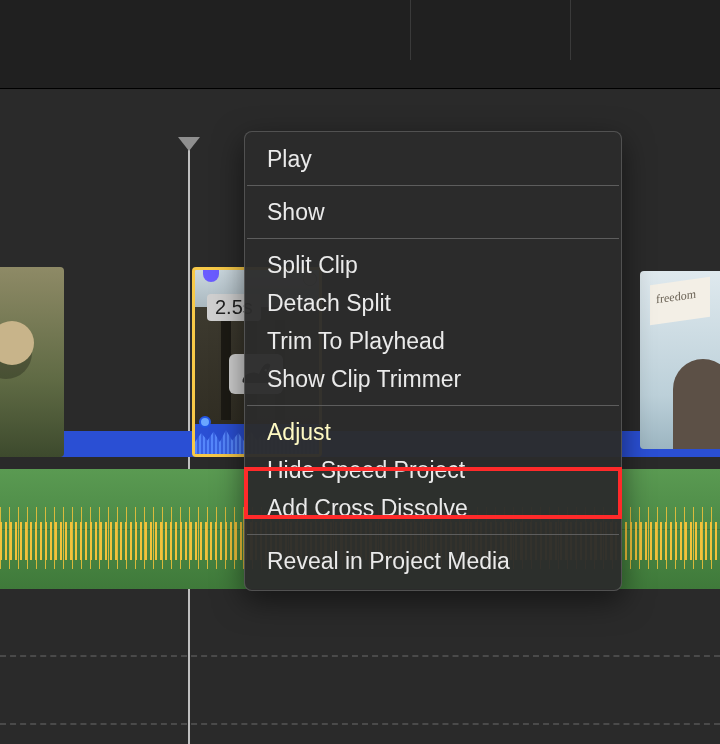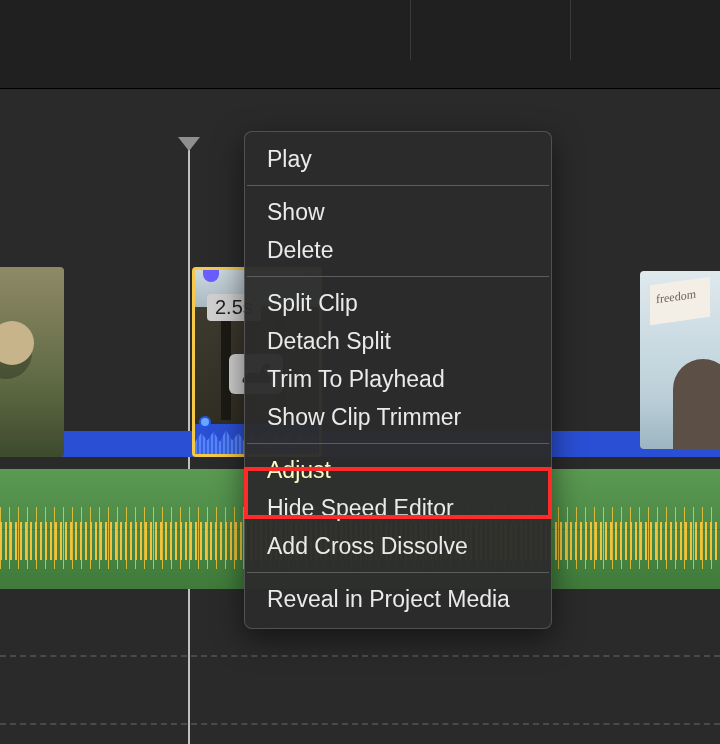--- a/index.html
+++ b/index.html
@@ -241,21 +241,21 @@
     border-top:2px dashed #4a4a4a;
     height:0;
   }
   .dashed-a{ top:566px; }
   .dashed-b{ top:634px; }
 
   
   .context-menu{
     position:absolute;
     left:244px; top:42px;
-    width:308px;
+    width:378px;
     background: rgba(44,44,44,.96);
     border:1px solid rgba(120,120,120,.5);
     border-radius:8px;
     padding:8px 0 10px;
     box-shadow: 0 10px 30px rgba(0,0,0,.5);
   }
   .context-menu .mi{
     padding:4px 22px;
     font-size:23px;
     line-height:30px;
@@ -338,29 +338,28 @@
     <div class="peaks"></div>
   </div>
 
   <div class="dashed-row dashed-a"></div>
   <div class="dashed-row dashed-b"></div>
 
   <div class="context-menu">
     <div class="mi">Play</div>
     <div class="sep"></div>
     <div class="mi">Show</div>
-    <div class="mi">Delete</div>
     <div class="sep"></div>
     <div class="mi">Split Clip</div>
     <div class="mi">Detach Split</div>
     <div class="mi">Trim To Playhead</div>
     <div class="mi" id="mi-show-clip-trimmer">Show Clip Trimmer</div>
     <div class="sep"></div>
     <div class="mi disabled">Adjust</div>
-    <div class="mi">Hide Speed Editor</div>
+    <div class="mi">Hide Speed Project</div>
     <div class="mi">Add Cross Dissolve</div>
     <div class="sep"></div>
     <div class="mi">Reveal in Project Media</div>
 
     <div class="highlight-box" id="highlight-box" style="top: 335px; height: 52px;"></div>
   </div>
 
 </div>
 
 </body></html>

